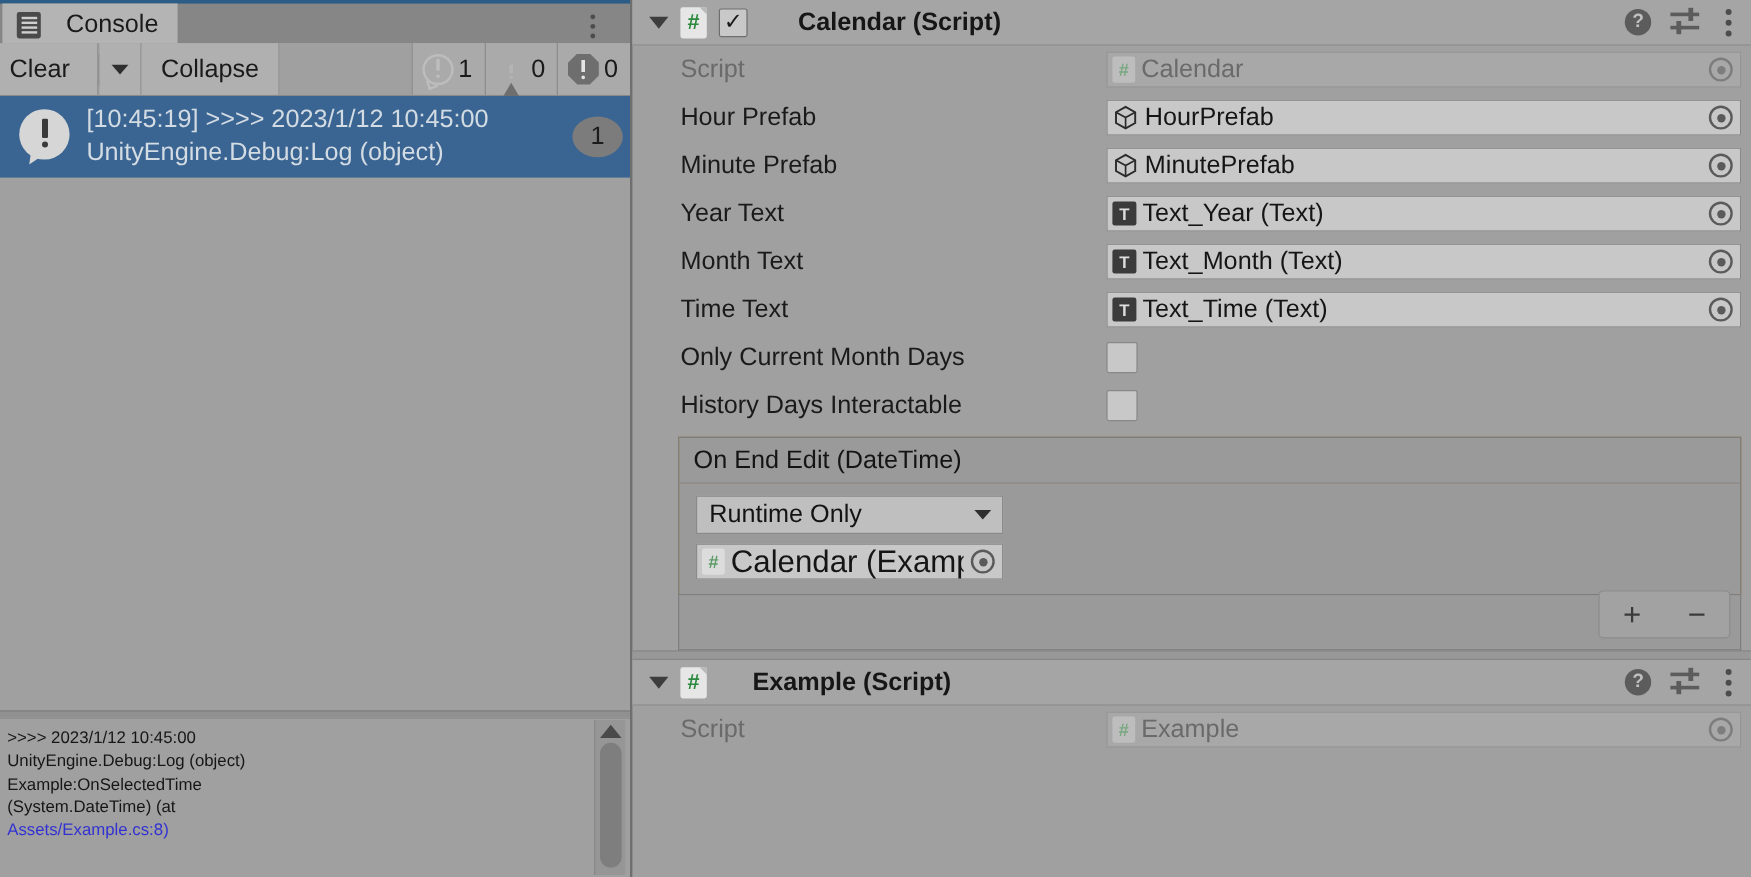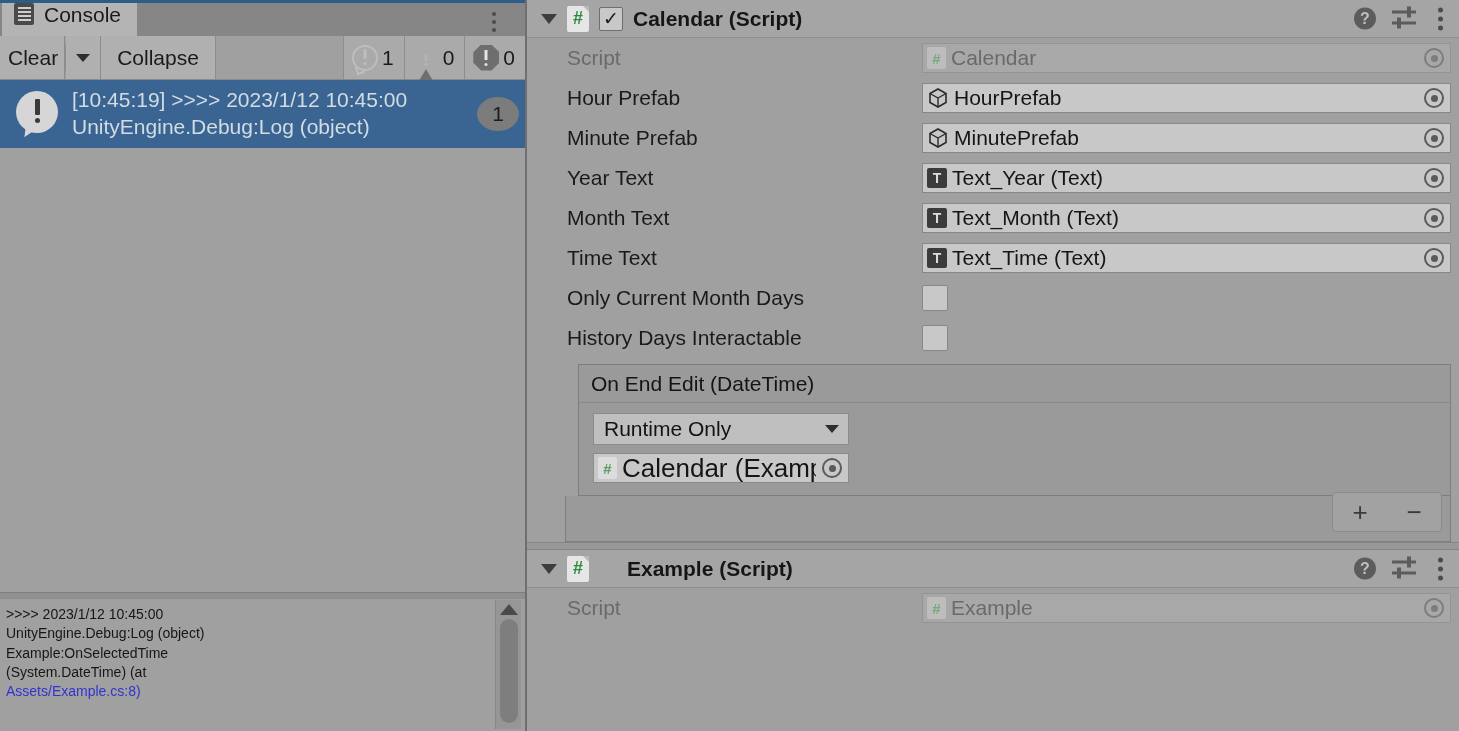--- a/index.html
+++ b/index.html
@@ -16,21 +16,21 @@
     position: absolute; left: 0; top: 0; width: 525px; height: 731px;
     background: #a0a0a0;
   }
   .tabbar {
     position: relative; height: 36px; width: 525px;
     background: #868686;
     border-top: 3px solid #2c5d87;
   }
   .tab {
     position: absolute; left: 2px; top: 0px; height: 36px;
-    display: flex; gap: 10px;
+    display: flex; align-items: center; gap: 21px;
     padding: 0 16px 0 12px;
     background: #b4b4b4;
     border-radius: 0 0 4px 4px;
   }
   .tab-icon {
     width: 20px; height: 22px; background: #4a4a4a; border-radius: 2px;
     display: flex; flex-direction: column; justify-content: center;
     align-items: center; gap: 2px; flex-shrink: 0;
   }
   .tab-icon i { display: block; width: 13px; height: 2px; background: #cfcfcf; }
@@ -46,21 +46,21 @@
     position: relative; height: 44px; width: 525px;
     background: #a0a0a0;
     display: flex; align-items: stretch;
     border-bottom: 1px solid #8a8a8a;
   }
   .tb-btn {
     background: #b0b0b0; border-right: 1px solid #8d8d8d;
     display: flex; align-items: center; justify-content: center;
     font-size: 21px; color: #1a1a1a; padding: 0 12px;
   }
-  .tb-clear { padding-left: 8px; padding-right: 6px; align-items: center; }
+  .tb-clear { padding-left: 8px; padding-right: 23px; align-items: center; }
   .tb-sep { width: 1px; background: #8d8d8d; height: 26px; align-self: center; }
   .tb-caret {
     display: flex; align-items: center; justify-content: center;
     background: #b0b0b0; padding: 0 10px; border-right: 1px solid #8d8d8d;
   }
   .caret-down {
     width: 0; height: 0; border-left: 7px solid transparent;
     border-right: 7px solid transparent; border-top: 8px solid #2e2e2e;
   }
   .tb-collapse { padding: 0 16px; }
@@ -204,21 +204,21 @@
   .cs-icon::after {
     content: ""; position: absolute; right: 0; top: 0;
     border-top: 6px solid #b9b9b9; border-left: 6px solid transparent;
   }
   .comp-check {
     width: 24px; height: 24px; background: #c8c8c8;
     border: 1px solid #6f6f6f; border-radius: 2px; flex-shrink: 0;
     display: flex; align-items: center; justify-content: center;
     color: #1a1a1a; font-size: 19px; line-height: 1;
   }
-  .comp-title { font-size: 21px; font-weight: bold; color: #161616; white-space: nowrap; }
+  .comp-title { font-size: 21px; font-weight: bold; color: #161616; white-space: nowrap; margin-left: 32px; }
   .hdr-actions {
     position: absolute; right: 10px; top: 50%; transform: translateY(-50%);
     display: flex; align-items: center; gap: 16px;
   }
   .icn-help {
     width: 22px; height: 22px; border-radius: 50%; background: #5c5c5c;
     color: #bfbfbf; font-size: 16px; font-weight: bold;
     display: flex; align-items: center; justify-content: center;
   }
   .icn-preset { position: relative; width: 24px; height: 22px; }
@@ -272,21 +272,21 @@
   }
   .cs-mini.dim { background: #bdbdbd; color: #7aa882; }
 
   .chk-box {
     width: 26px; height: 26px; background: #c8c8c8;
     border: 1px solid #888; border-radius: 2px;
   }
 
   
   .event-block {
-    margin: 6px 8px 0 51px; background: #a16207;
+    margin: 6px 8px 0 38px; background: #a16207;
     border: 1px solid #7e7e7e;
   }
   .event-header {
     height: 38px; display: flex; align-items: center; padding-left: 12px;
     background: #9a9a9a; border-bottom: 1px solid #8a8a8a;
   }
   .event-header .t { font-size: 21px; color: #141414; }
   .event-body { padding: 10px 12px 12px 14px; background: #9a9a9a; }
   .event-row1 { display: flex; gap: 14px; }
   .dropdown {

